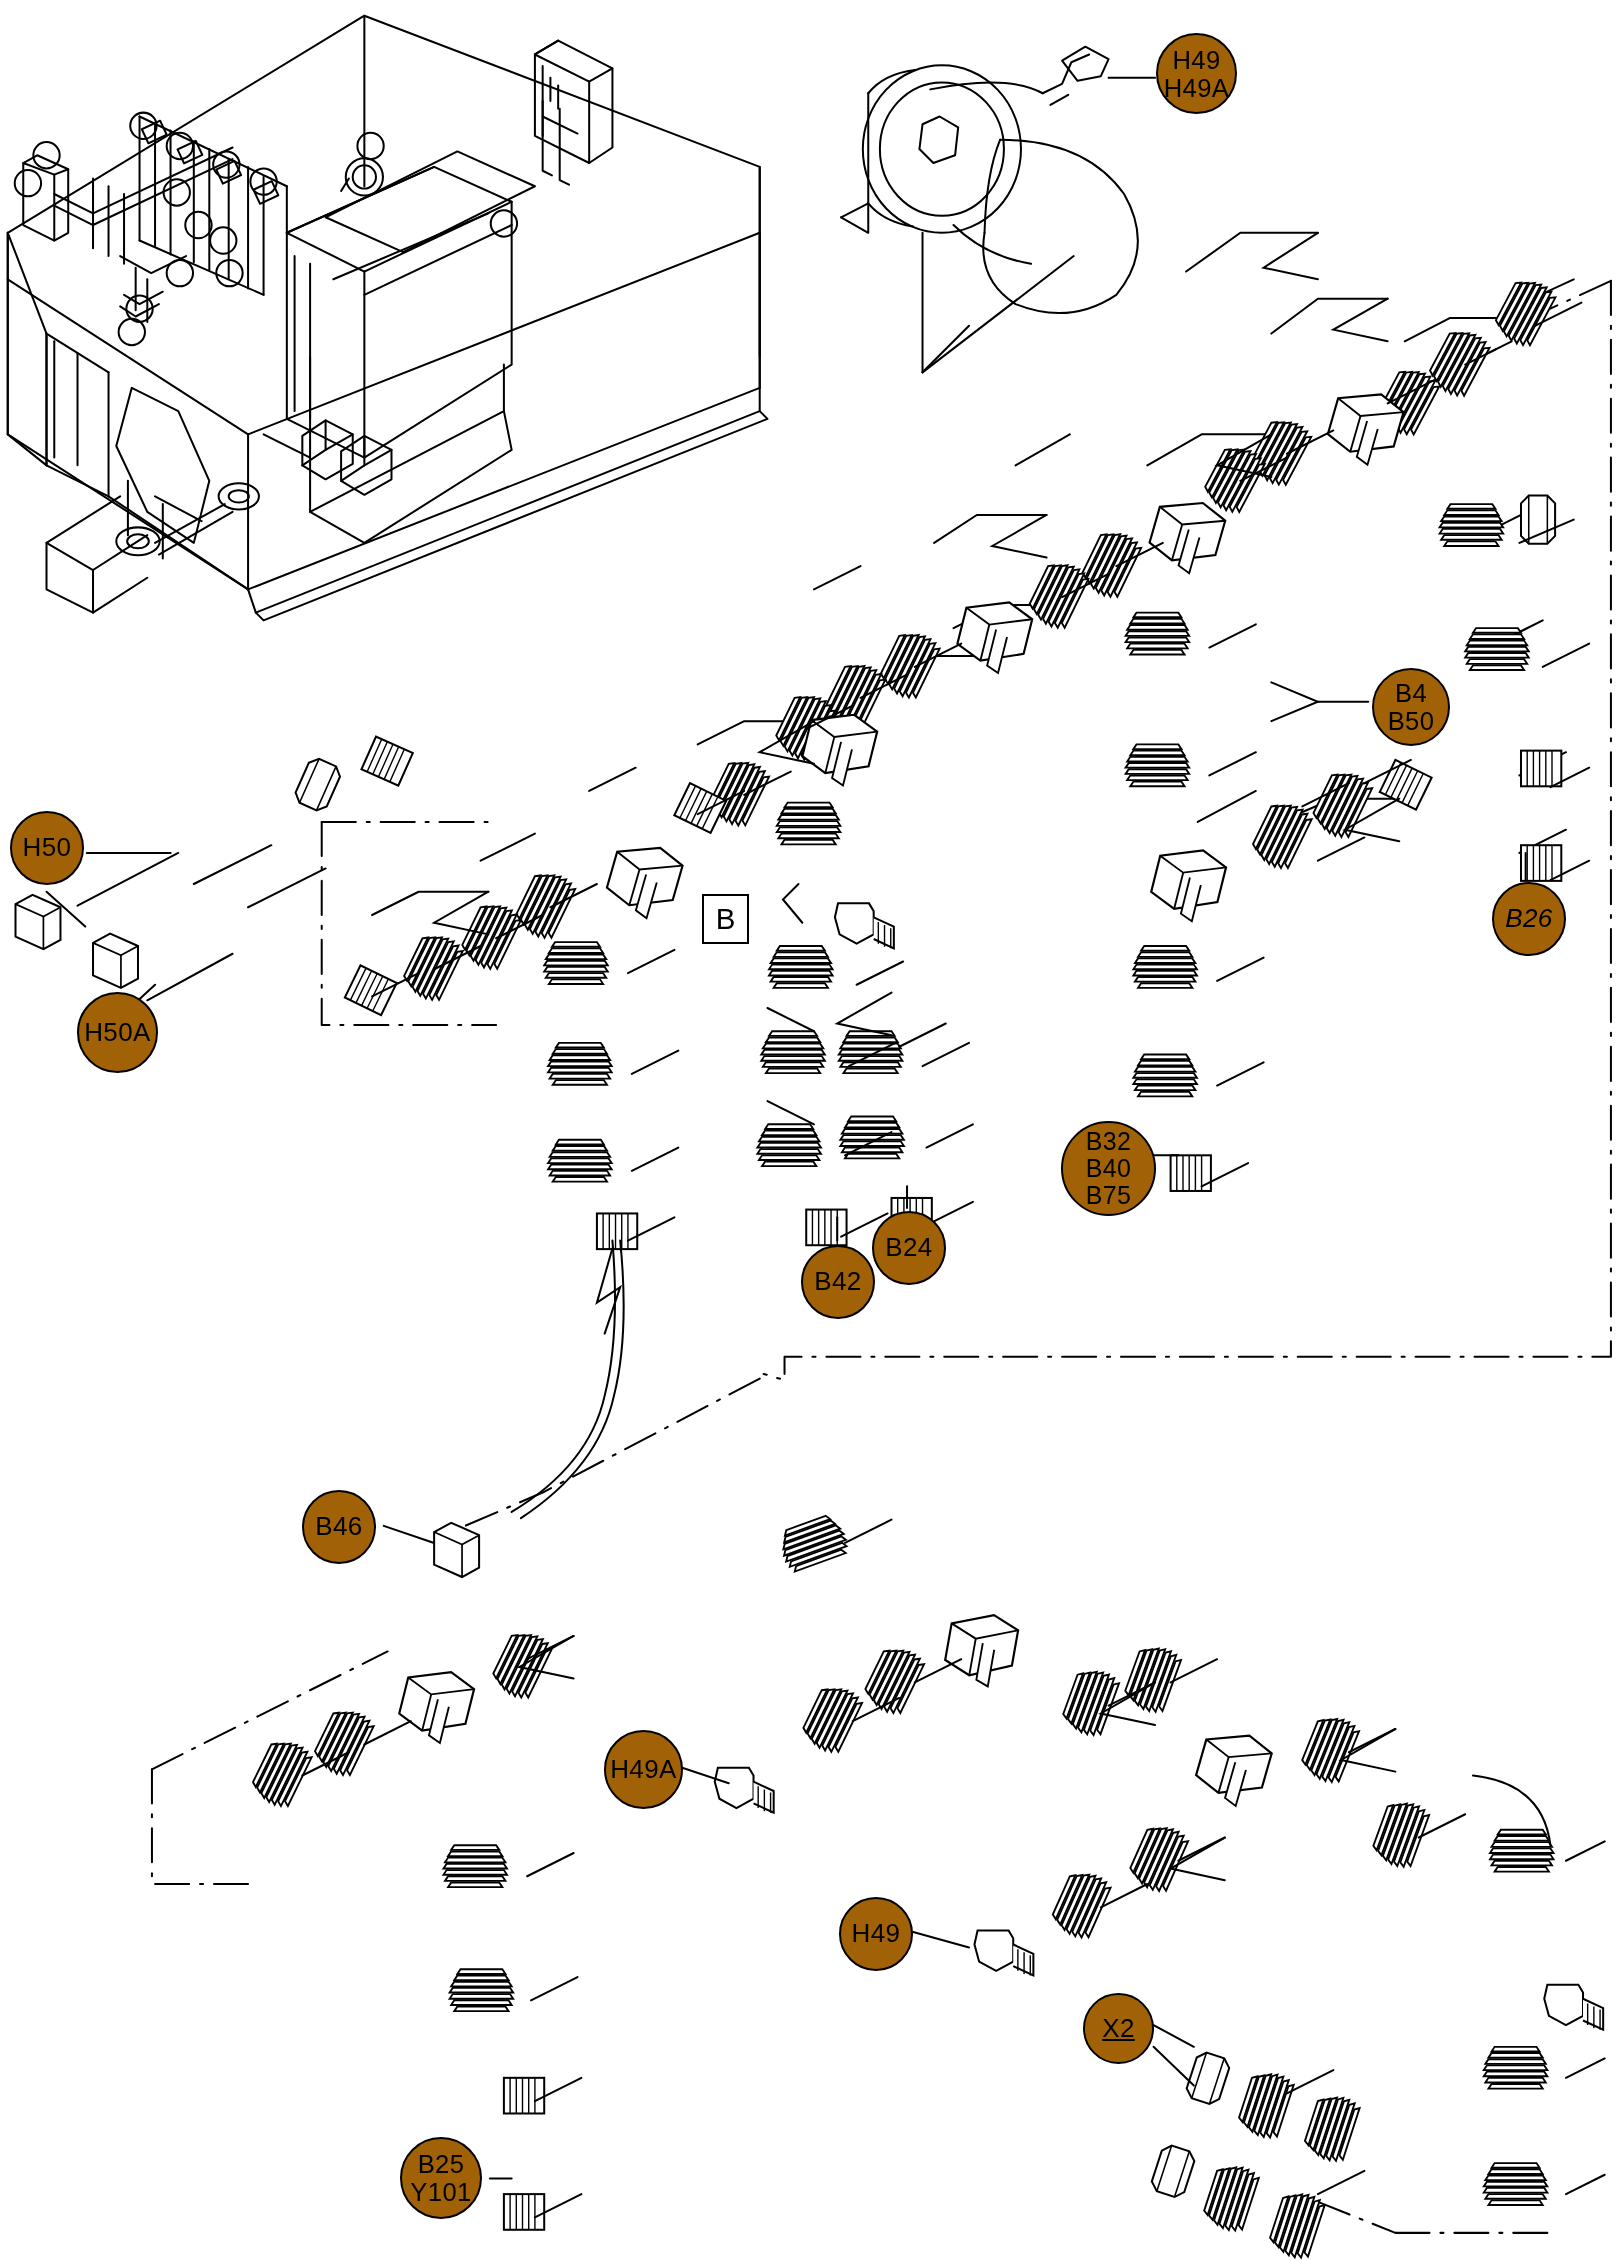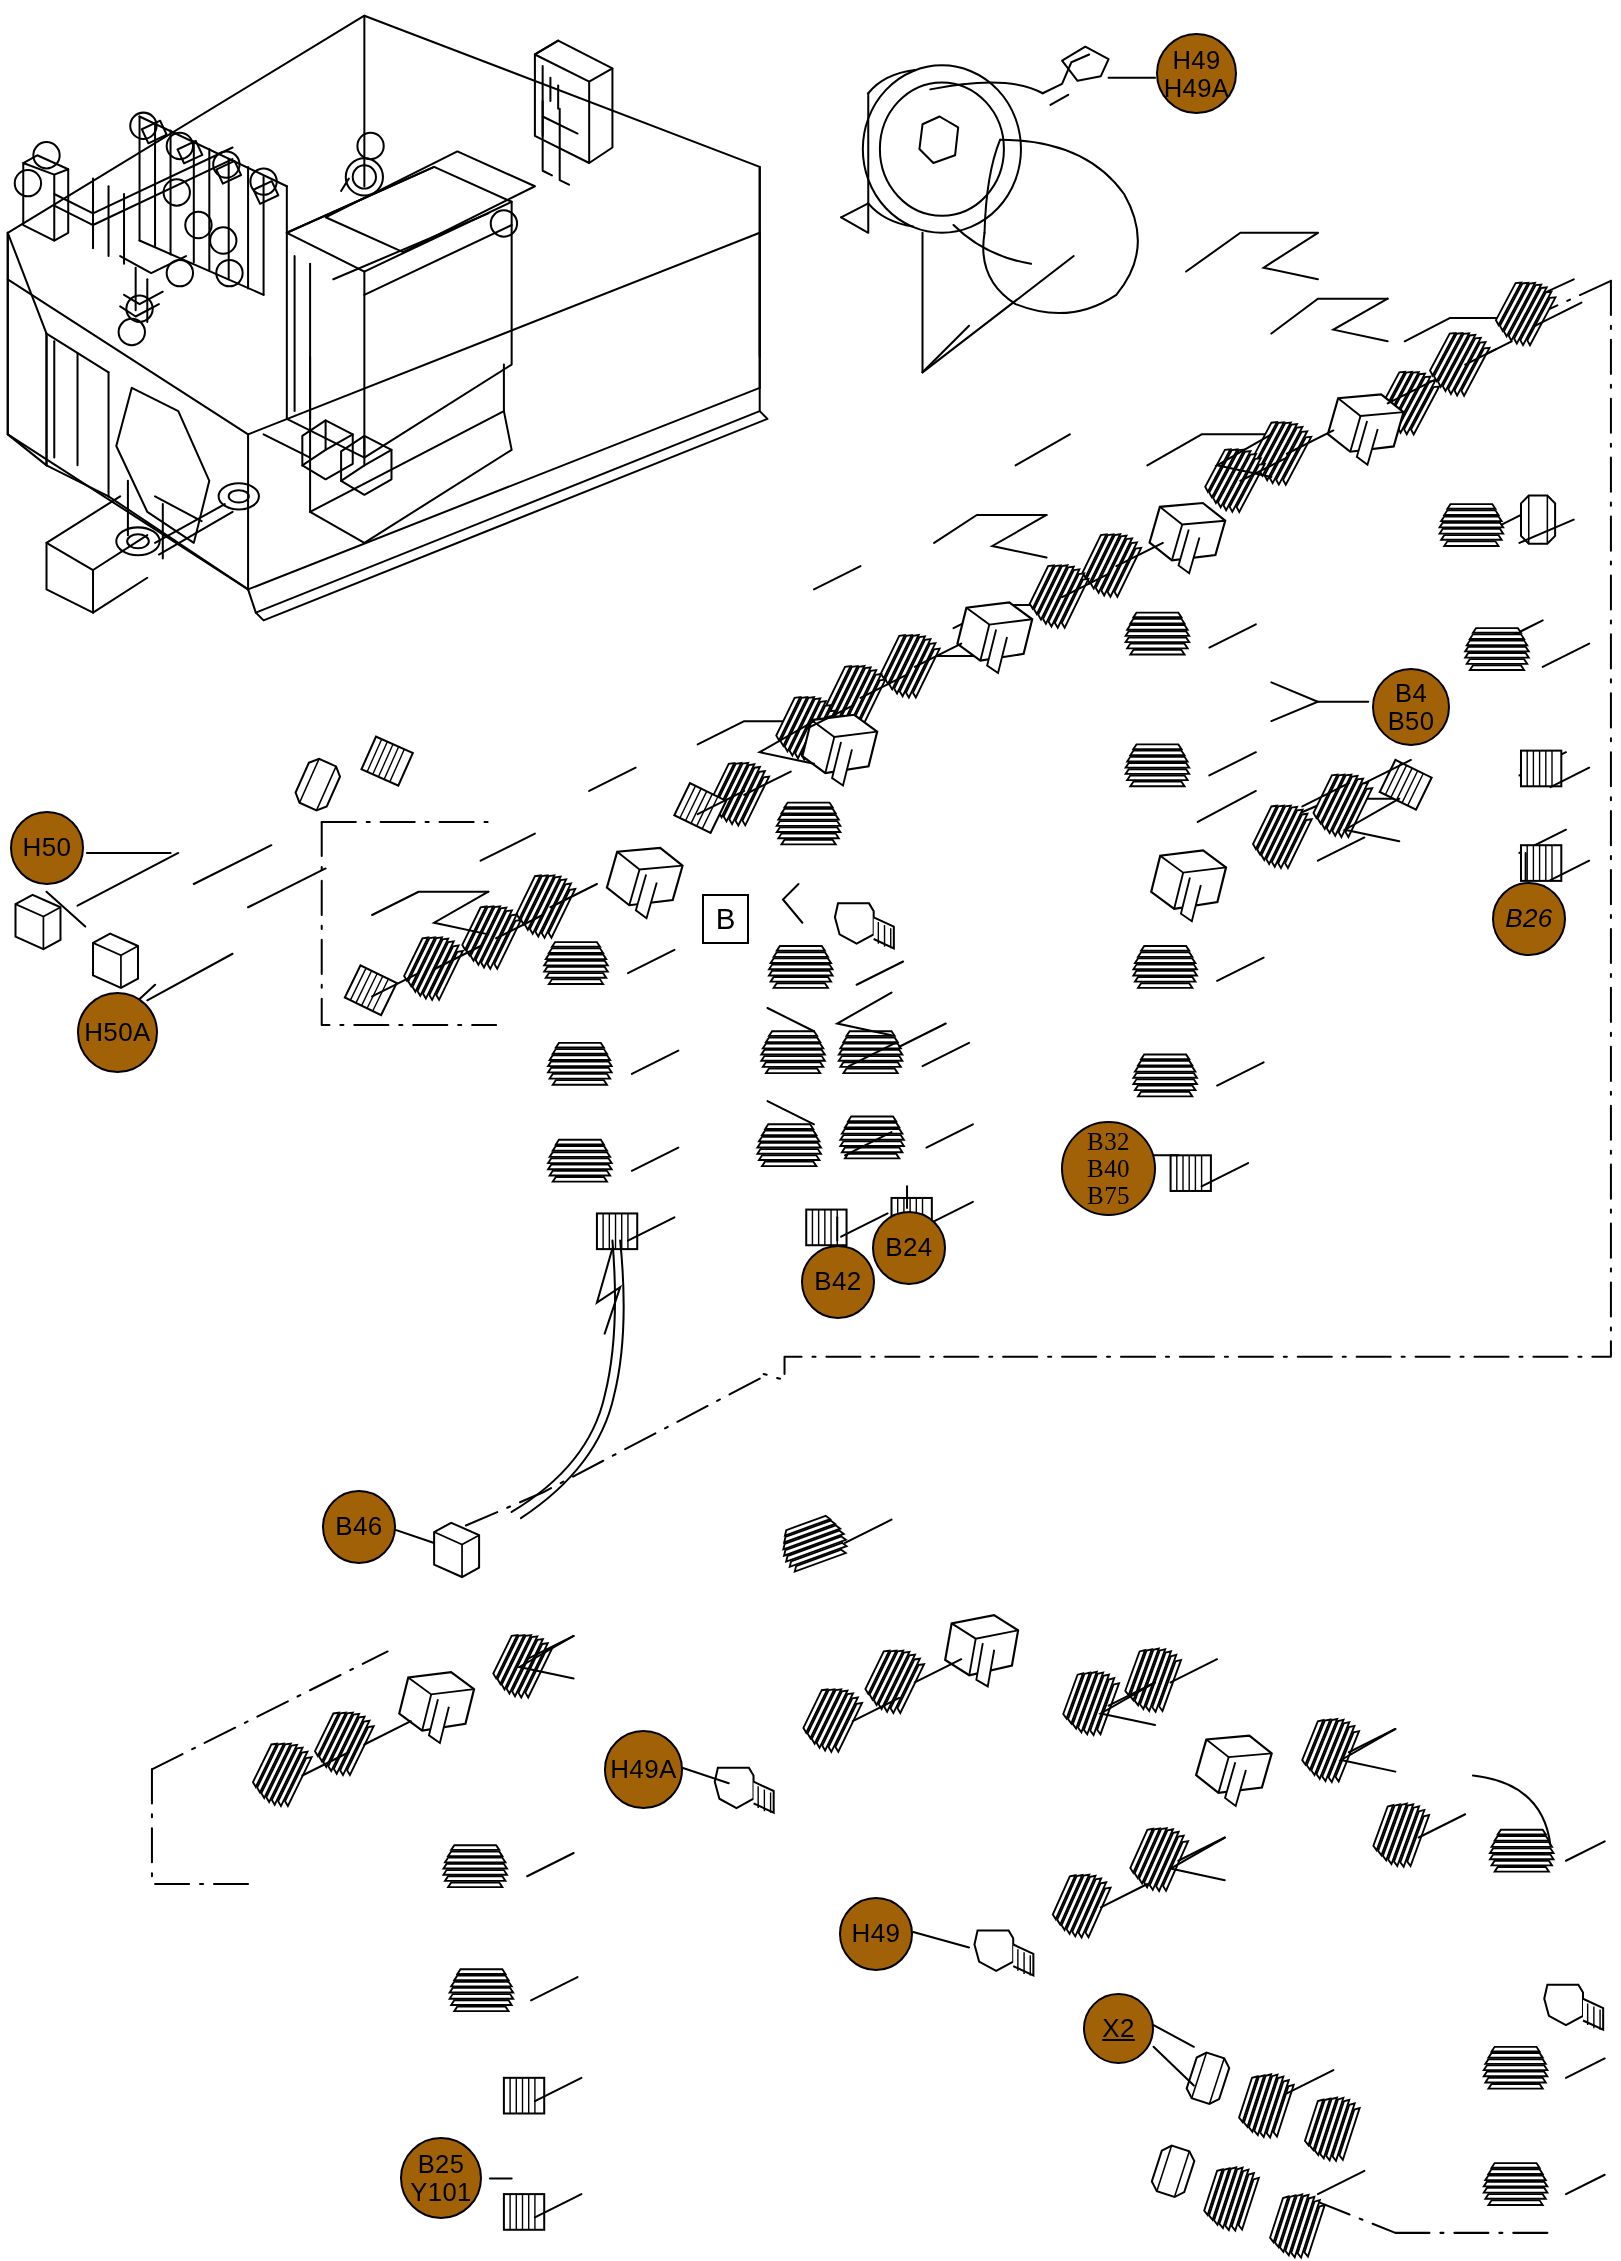--- a/index.html
+++ b/index.html
@@ -711,32 +711,32 @@
       </div>
       <div class="callout" style="left: 1492px; top: 882px; width: 74px; height: 74px; font-style: italic;">
         <span class="callout-line">B26</span>
       </div>
       <div class="callout" style="left: 10px; top: 811px; width: 74px; height: 74px;">
         <span class="callout-line">H50</span>
       </div>
       <div class="callout" style="left: 77px; top: 992px; width: 81px; height: 81px;">
         <span class="callout-line">H50A</span>
       </div>
-      <div class="callout three" style="left: 1061px; top: 1121px; width: 95px; height: 95px; font-family: Liberation Serif, serif;">
+      <div class="callout three" style="left: 1061px; top: 1121px; width: 95px; height: 95px;">
         <span class="callout-line">B32</span>
         <span class="callout-line">B40</span>
         <span class="callout-line">B75</span>
       </div>
       <div class="callout" style="left: 801px; top: 1245px; width: 74px; height: 74px;">
         <span class="callout-line">B42</span>
       </div>
       <div class="callout" style="left: 872px; top: 1211px; width: 74px; height: 74px; justify-content: center;">
         <span class="callout-line">B24</span>
       </div>
-      <div class="callout" style="left: 322px; top: 1490px; width: 74px; height: 74px;">
+      <div class="callout" style="left: 302px; top: 1490px; width: 74px; height: 74px;">
         <span class="callout-line">B46</span>
       </div>
       <div class="callout" style="left: 604px; top: 1730px; width: 79px; height: 79px;">
         <span class="callout-line">H49A</span>
       </div>
       <div class="callout" style="left: 839px; top: 1897px; width: 74px; height: 74px;">
         <span class="callout-line">H49</span>
       </div>
       <div class="callout" style="left: 1083px; top: 1993px; width: 71px; height: 71px; text-decoration: underline;">
         <span class="callout-line">X2</span>

